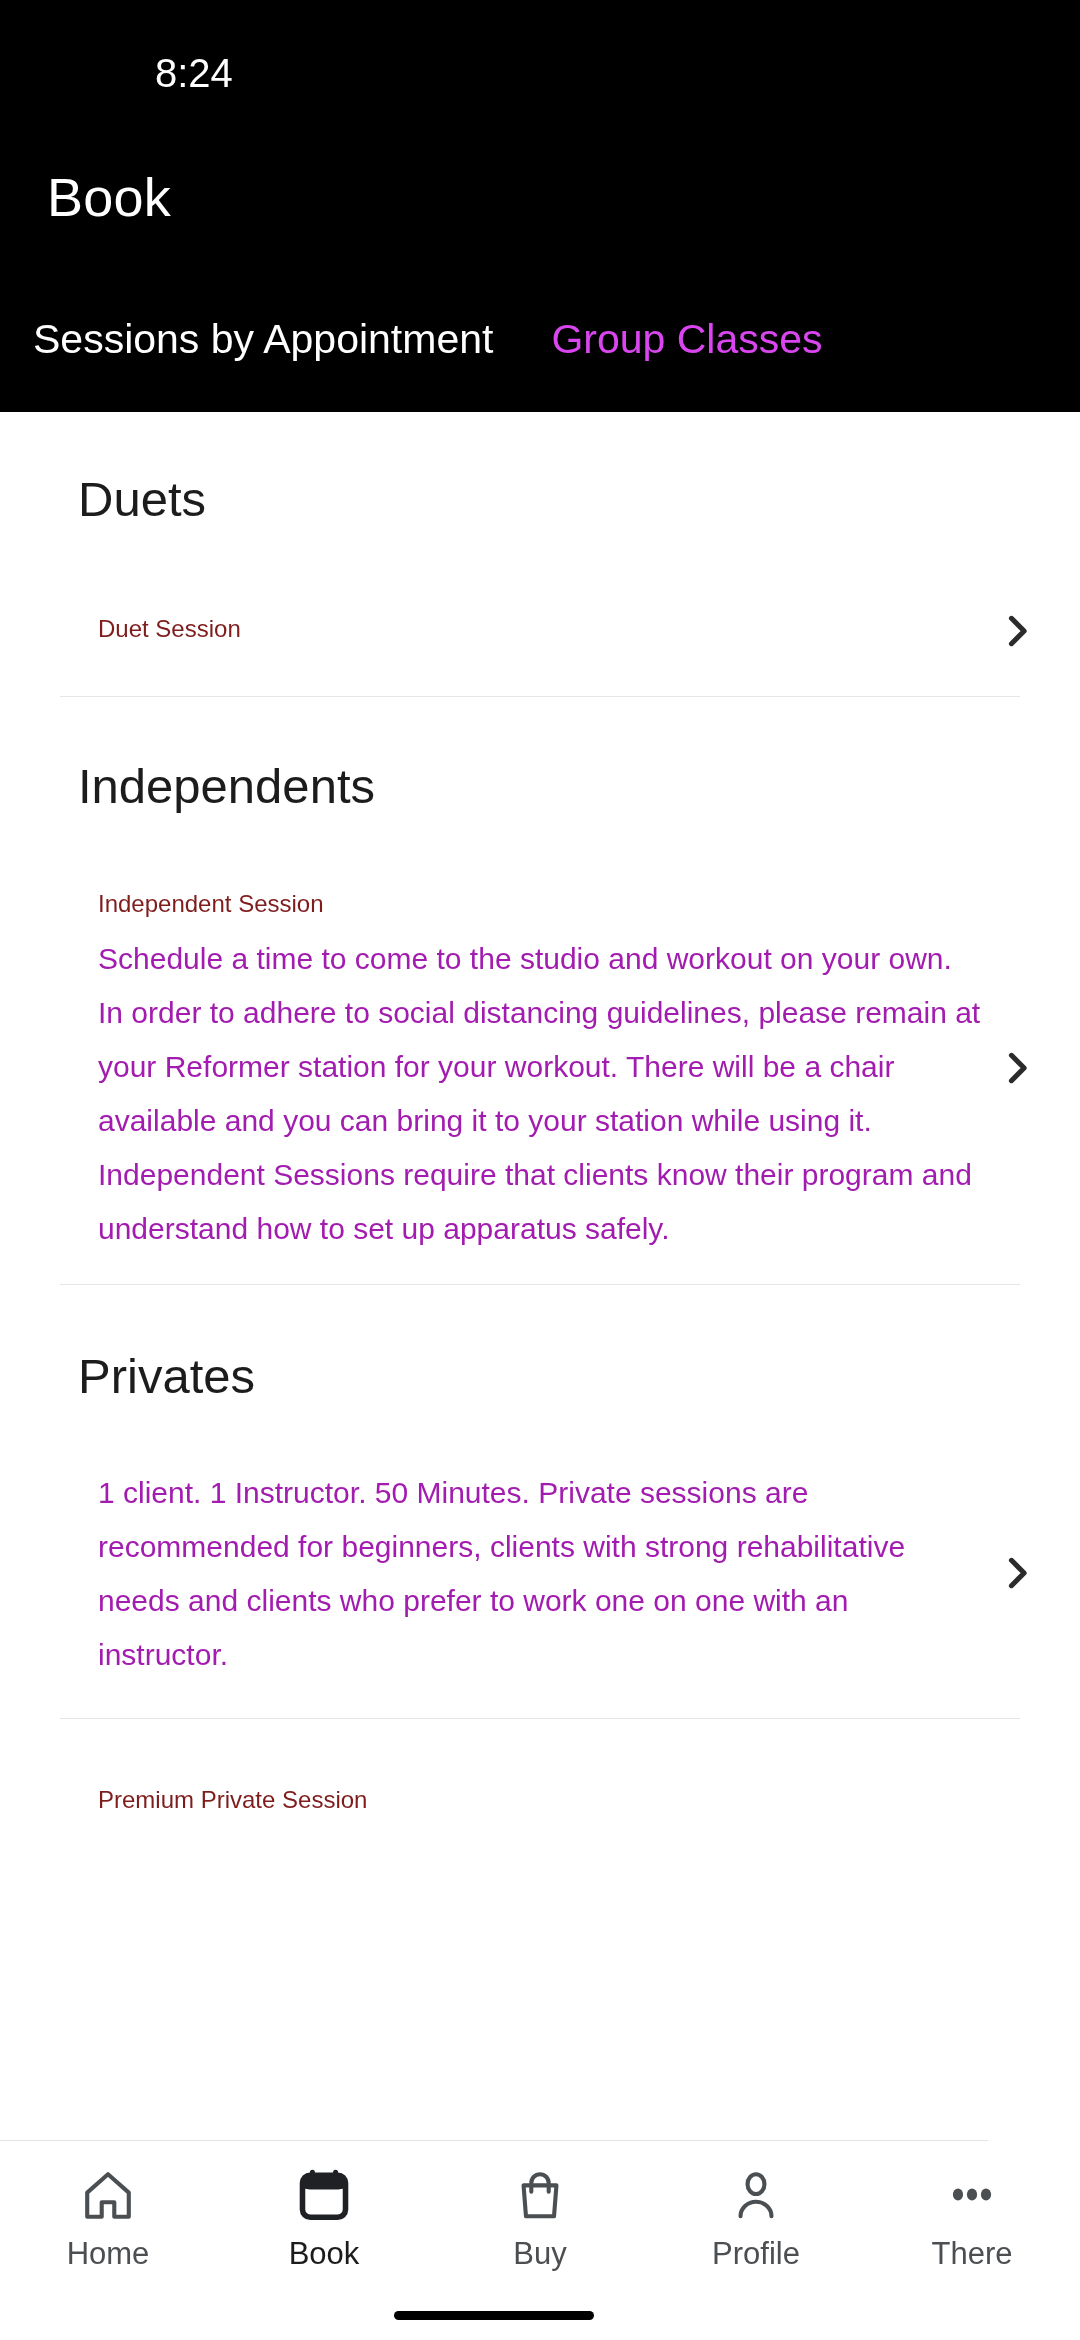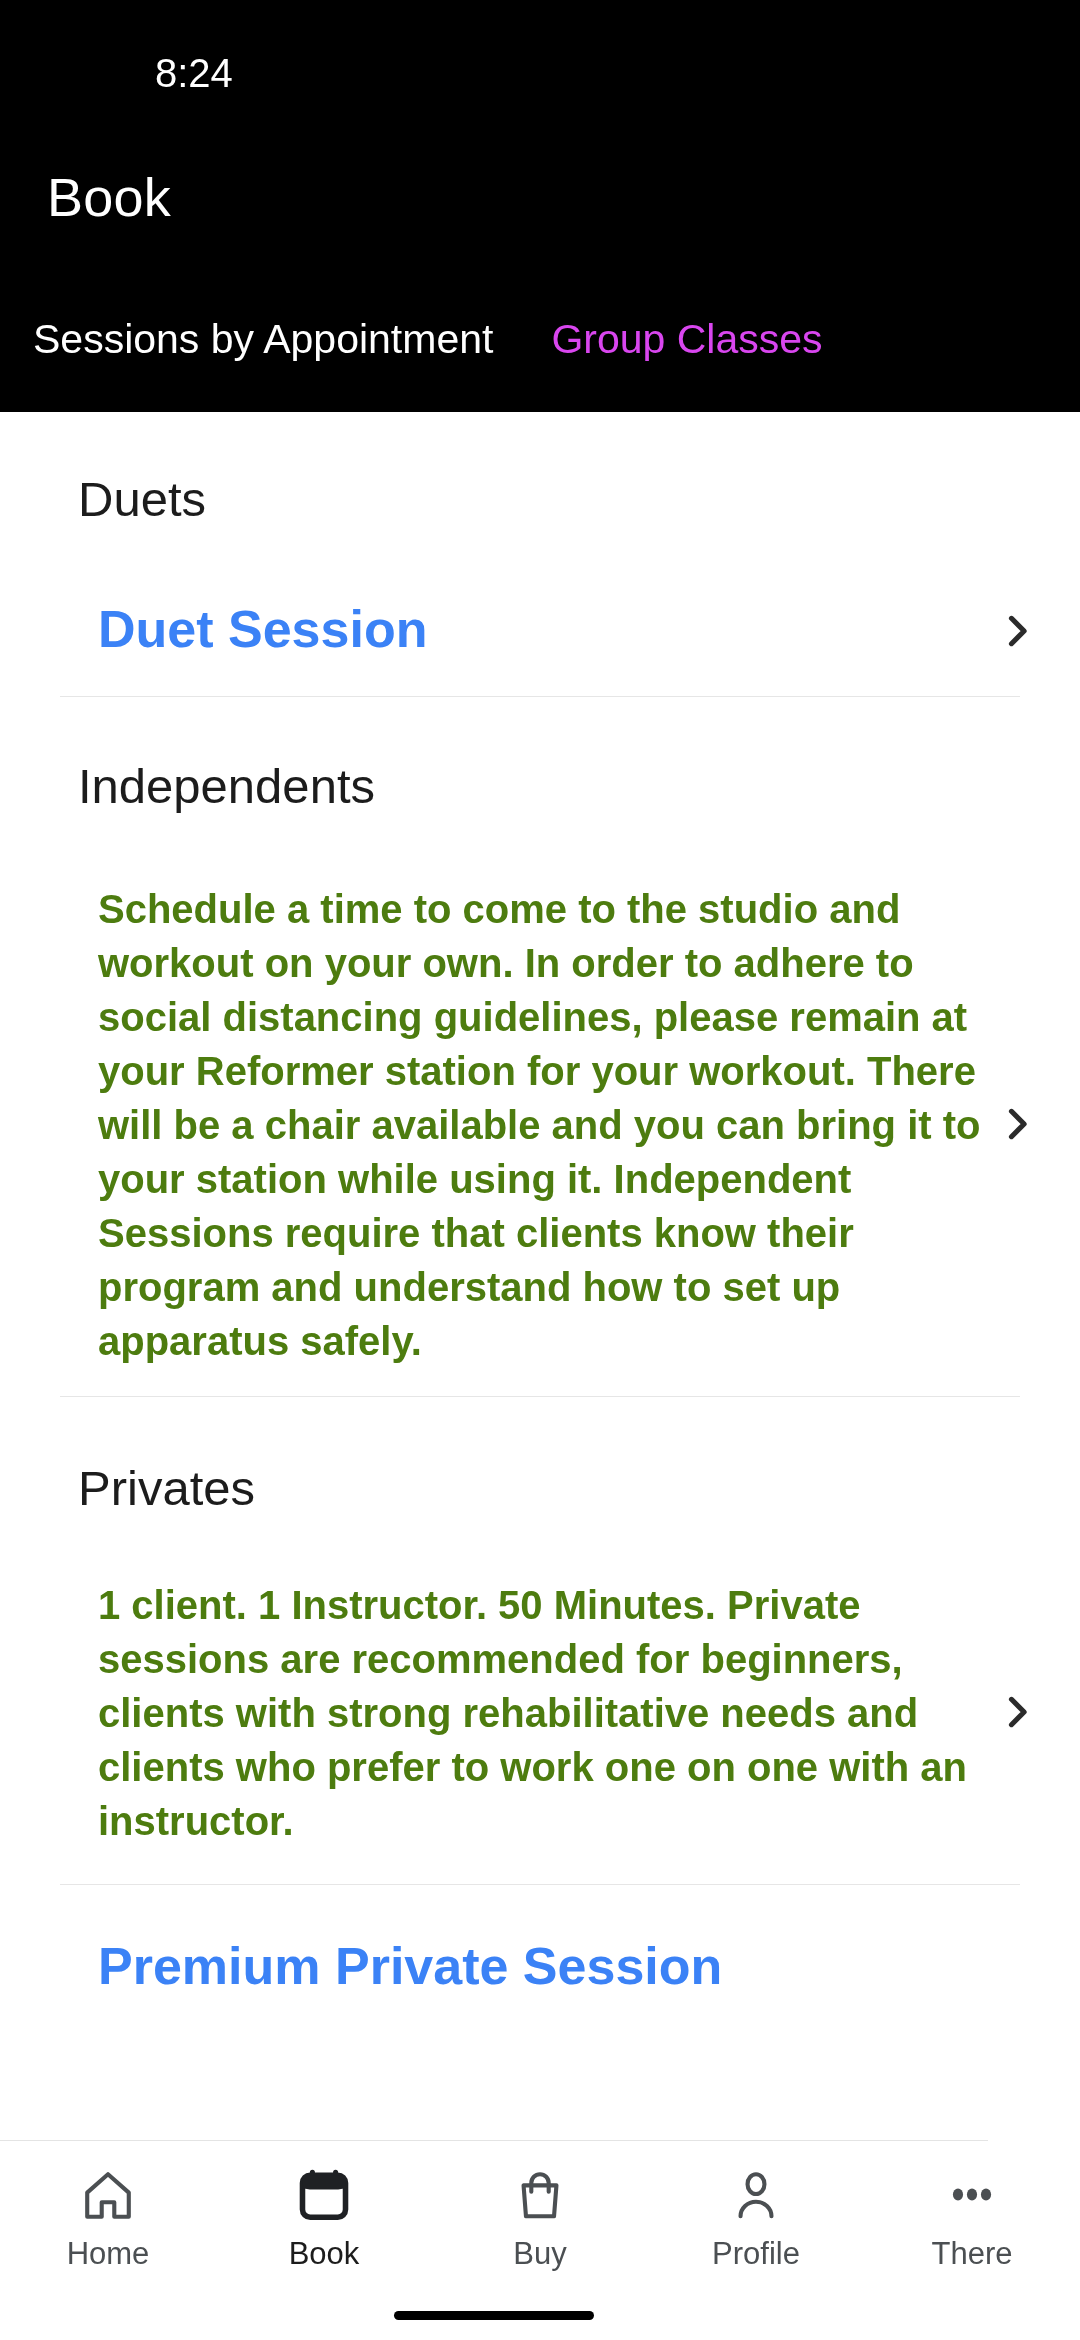--- a/index.html
+++ b/index.html
@@ -100,30 +100,30 @@
     font-weight: 400;
     padding: 0 0 0 78px;
   }
   .row {
     position: relative;
     padding: 0 96px 0 98px;
     box-sizing: border-box;
     width: 1080px;
   }
   .row-title {
-    font-size: 52px;
+    font-size: 24px;
     line-height: 50px;
-    color: #3b82f6;
-    font-weight: 700;
+    color: #7f1d1d;
+    font-weight: 400;
   }
   .row-desc {
-    font-size: 40px;
+    font-size: 30px;
     line-height: 54px;
-    color: #4d7c0f;
-    font-weight: 700;
+    color: #a21caf;
+    font-weight: 400;
     padding-top: 3px;
   }
   .chevron {
     position: absolute;
     right: 44px;
     width: 38px;
     height: 38px;
     top: 50%;
     transform: translateY(-50%);
   }
@@ -238,20 +238,21 @@
     </div>
 
     <div class="sp-before-div1"></div>
     <div class="divider"></div>
     <div class="sp-after-div1"></div>
 
     <div class="section-header">Independents</div>
     <div class="sp-after-indep-hdr"></div>
 
     <div class="row">
+      <div class="row-title">Independent Session</div>
       <div class="row-desc">Schedule a time to come to the studio and workout on your own. In order to adhere to social distancing guidelines, please remain at your Reformer station for your workout.  There will be a chair available and you can bring it to your station while using it. Independent Sessions require that clients know their program and understand how to set up apparatus safely.</div>
       <span class="chevron">
         <svg viewBox="0 0 24 24" width="38" height="38" fill="none" stroke="#2b2b2b" stroke-width="3.2" stroke-linecap="round" stroke-linejoin="round">
           <polyline points="8.5,4 16.5,12 8.5,20"></polyline>
         </svg>
       </span>
     </div>
 
     <div class="sp-before-div2"></div>
     <div class="divider"></div>

